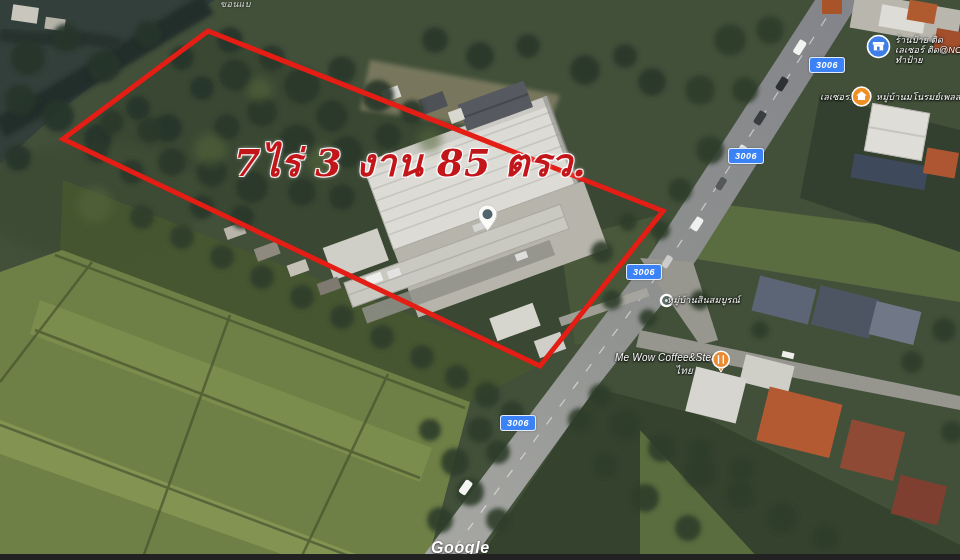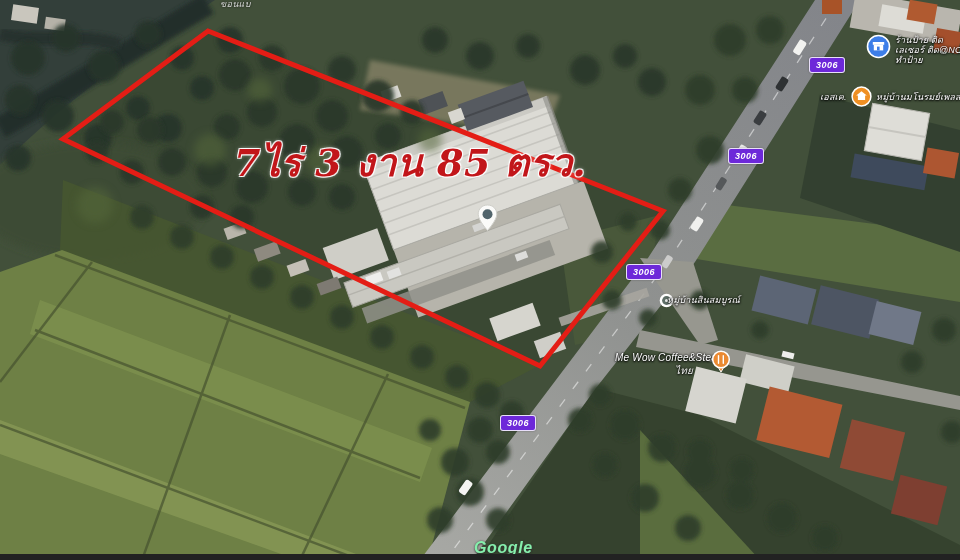--- a/index.html
+++ b/index.html
@@ -17,41 +17,40 @@
     font-weight:bold;font-size:38px;line-height:1.1;color:#c2161a;
     text-shadow:
       -1px -1px 0 rgba(255,255,255,.85), 1px -1px 0 rgba(255,255,255,.85),
       -1px  1px 0 rgba(255,255,255,.85), 1px  1px 0 rgba(255,255,255,.85),
        0 0 4px rgba(255,255,255,.7);
     white-space:nowrap;letter-spacing:.5px;
   }
 
   
   .route-badge{
-    position:absolute;width:34px;height:14px;background:#6d28d9;
+    position:absolute;width:34px;height:14px;background:#3b82f6;
     border:1px solid rgba(255,255,255,.85);border-radius:3px;
     color:#fff;font-size:9px;font-weight:bold;letter-spacing:.5px;
     display:flex;align-items:center;justify-content:center;
     box-shadow:0 0 2px rgba(0,0,0,.35);
   }
 
   
   .mlabel{
     position:absolute;color:#fff;font-size:9px;line-height:10px;
     text-shadow:0 0 2px rgba(0,0,0,.95),0 1px 2px rgba(0,0,0,.85),0 0 3px rgba(0,0,0,.6);
     white-space:nowrap;letter-spacing:.2px;
   }
   .marker{position:absolute;}
   .marker svg{display:block;}
 
   .watermark{
     position:absolute;left:431px;top:539px;
-    font-size:16px;font-weight:bold;letter-spacing:.6px;color:#86efac;
+    font-size:16px;font-weight:bold;letter-spacing:.6px;color:#ffffff;
     text-shadow:0 1px 2px rgba(40,40,40,.8),0 0 2px rgba(70,70,70,.6);
-    margin-left:43px;
   }
   .canal-label{
     position:absolute;left:220px;top:-3px;font-size:9px;color:rgba(255,255,255,.8);
     text-shadow:0 0 2px rgba(0,0,0,.9);letter-spacing:.3px;
   }
 </style>
 </head>
 <body>
 
 <div class="map-root">
@@ -371,21 +370,21 @@
       </svg>
     </span>
     <div class="mlabel" style="left:29px;top:1px;">
       <span style="display:block;">ร้านป้าย ติด</span>
       <span style="display:block;">เลเซอร์ ติด@NC</span>
       <span style="display:block;">ทำป้าย</span>
     </div>
   </div>
 
   <div class="marker" style="left:820px;top:85px;">
-    <span class="mlabel" style="left:0px;top:7px;">เอสเค.</span>
+    <span class="mlabel" style="left:0px;top:7px;">เลเซอร.</span>
     <span style="position:absolute;left:31px;top:1px;">
       <svg width="21" height="21" viewBox="0 0 21 21">
         <circle cx="10.5" cy="10.5" r="9.4" fill="#ef8f23" stroke="#fff" stroke-width="1.5"></circle>
         <path d="M10.5,5.3 L5.2,9.6 h1.7 v4.4 h7.2 V9.6 h1.7 Z" fill="#fff"></path>
       </svg>
     </span>
     <span class="mlabel" style="left:56px;top:7px;">หมู่บ้านมโนรมย์เพลส 2</span>
   </div>
 
   <div class="marker" style="left:659px;top:292px;">

